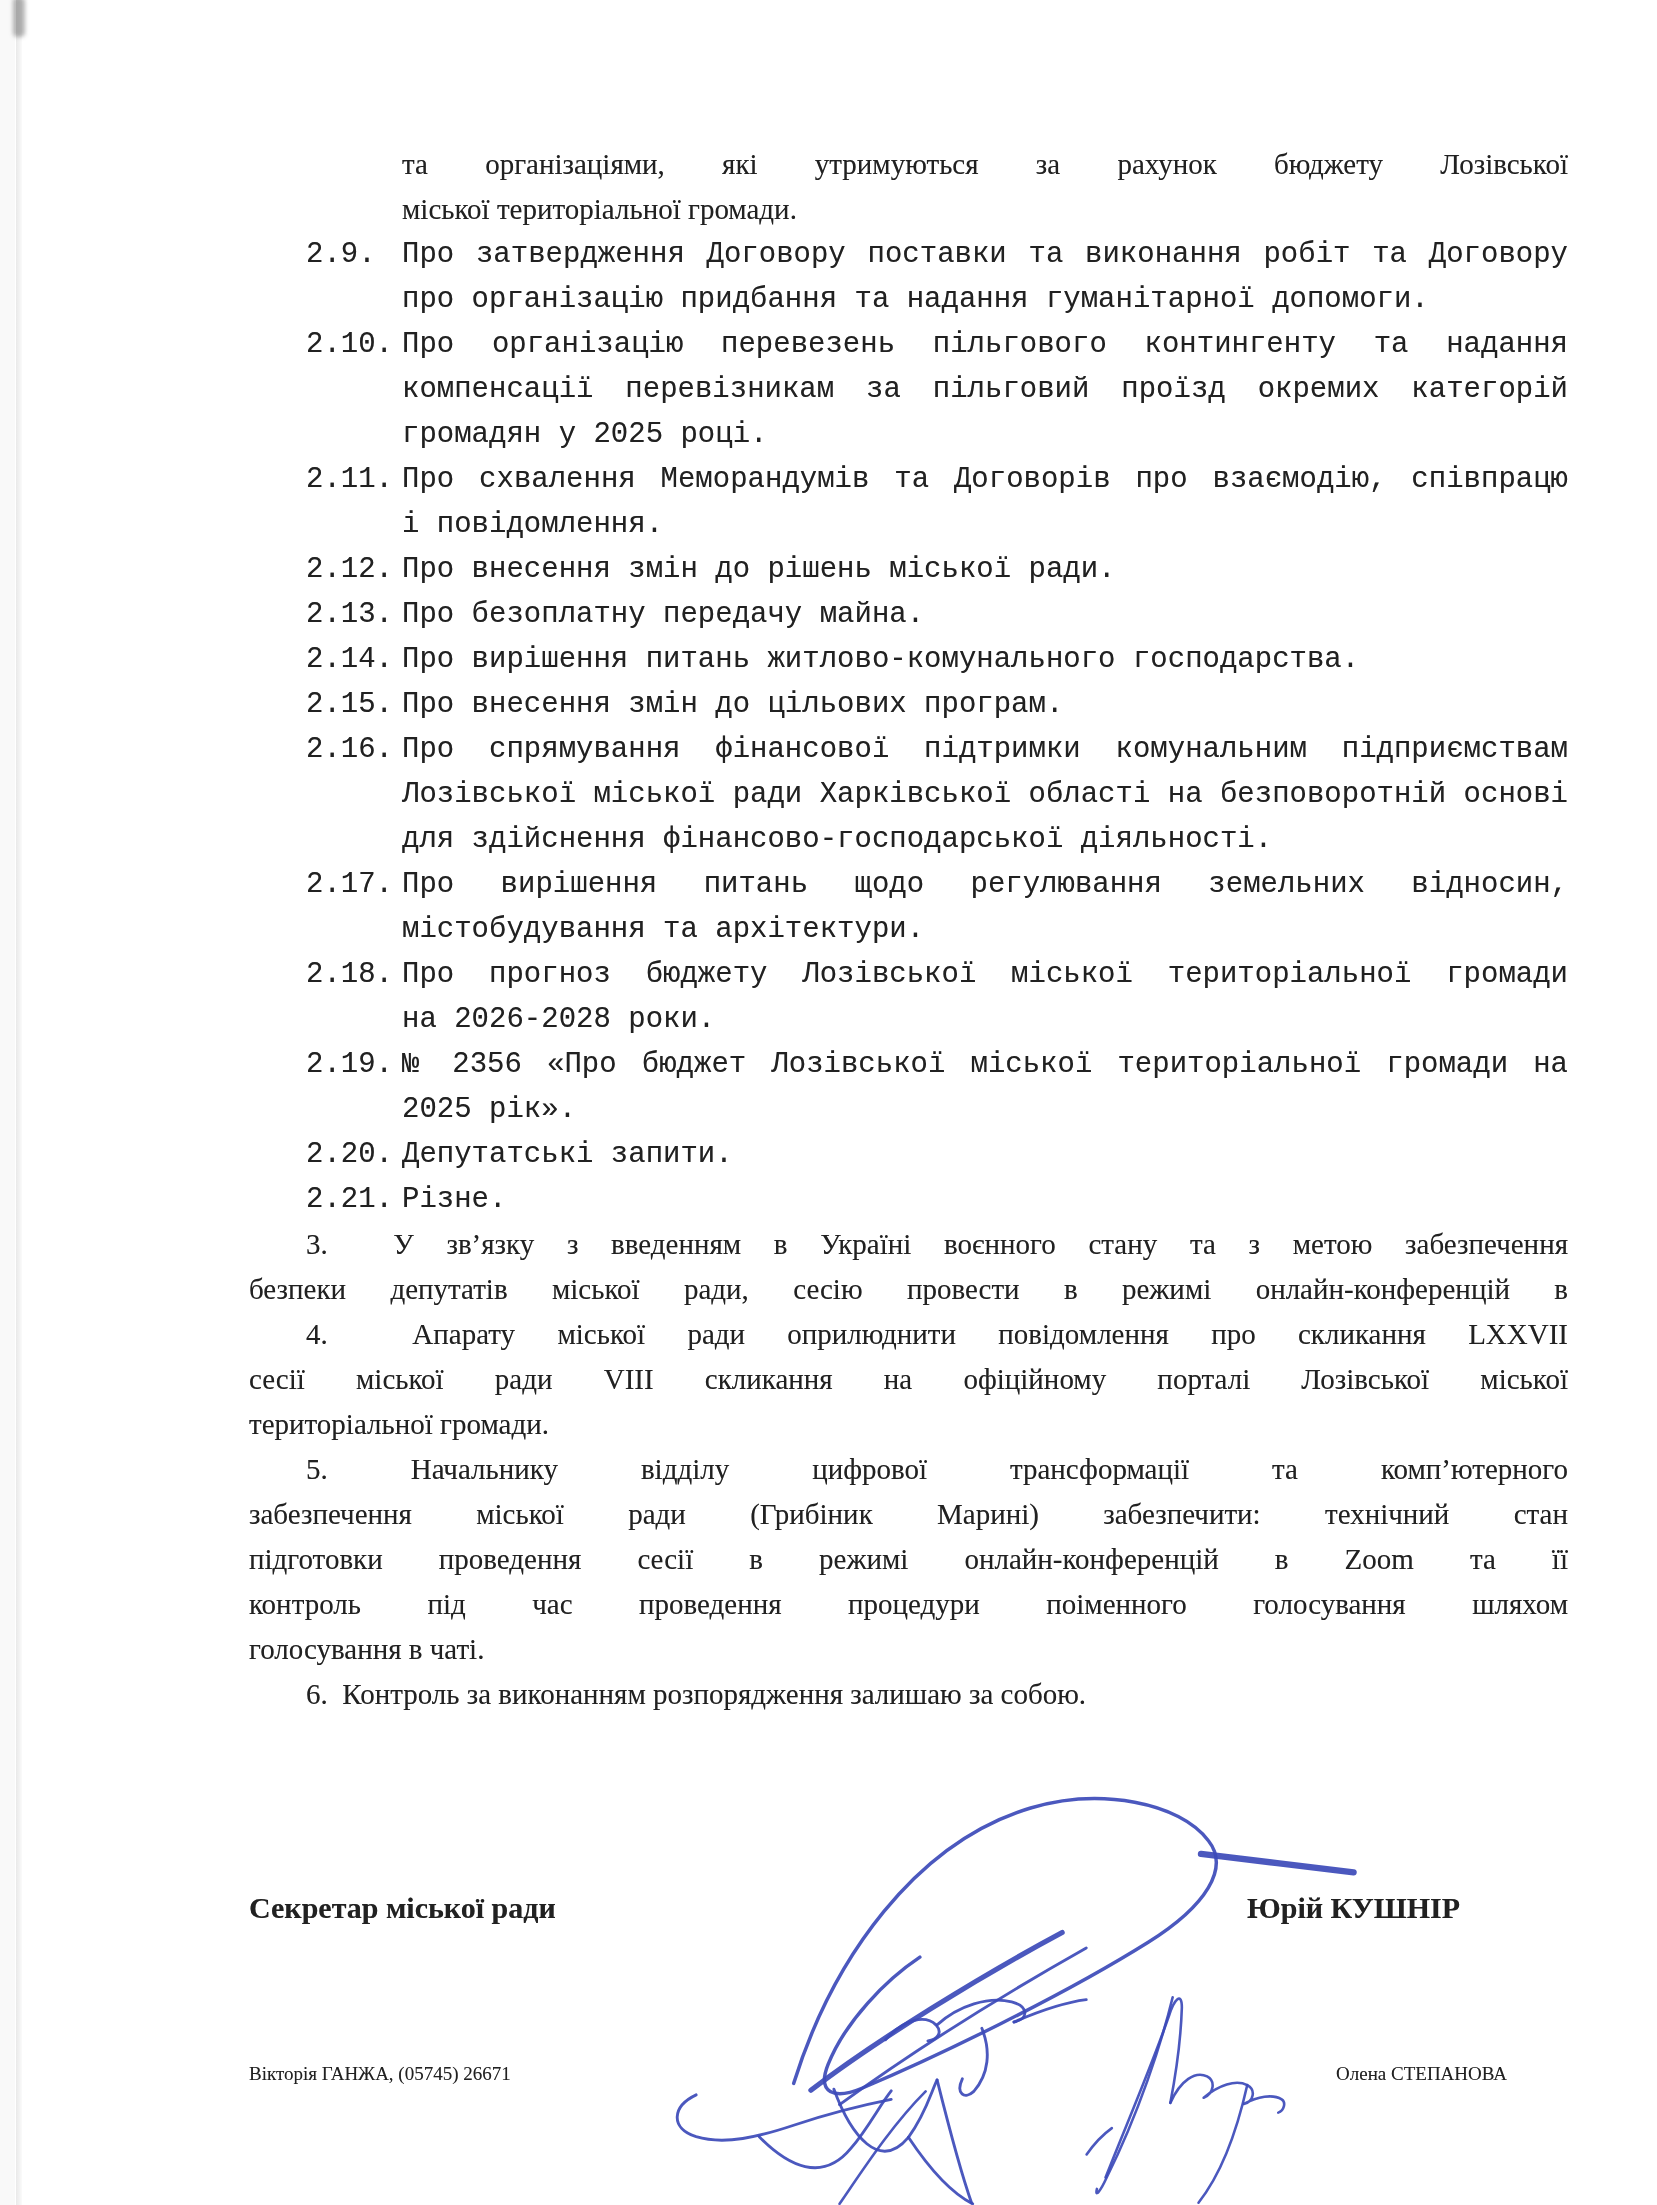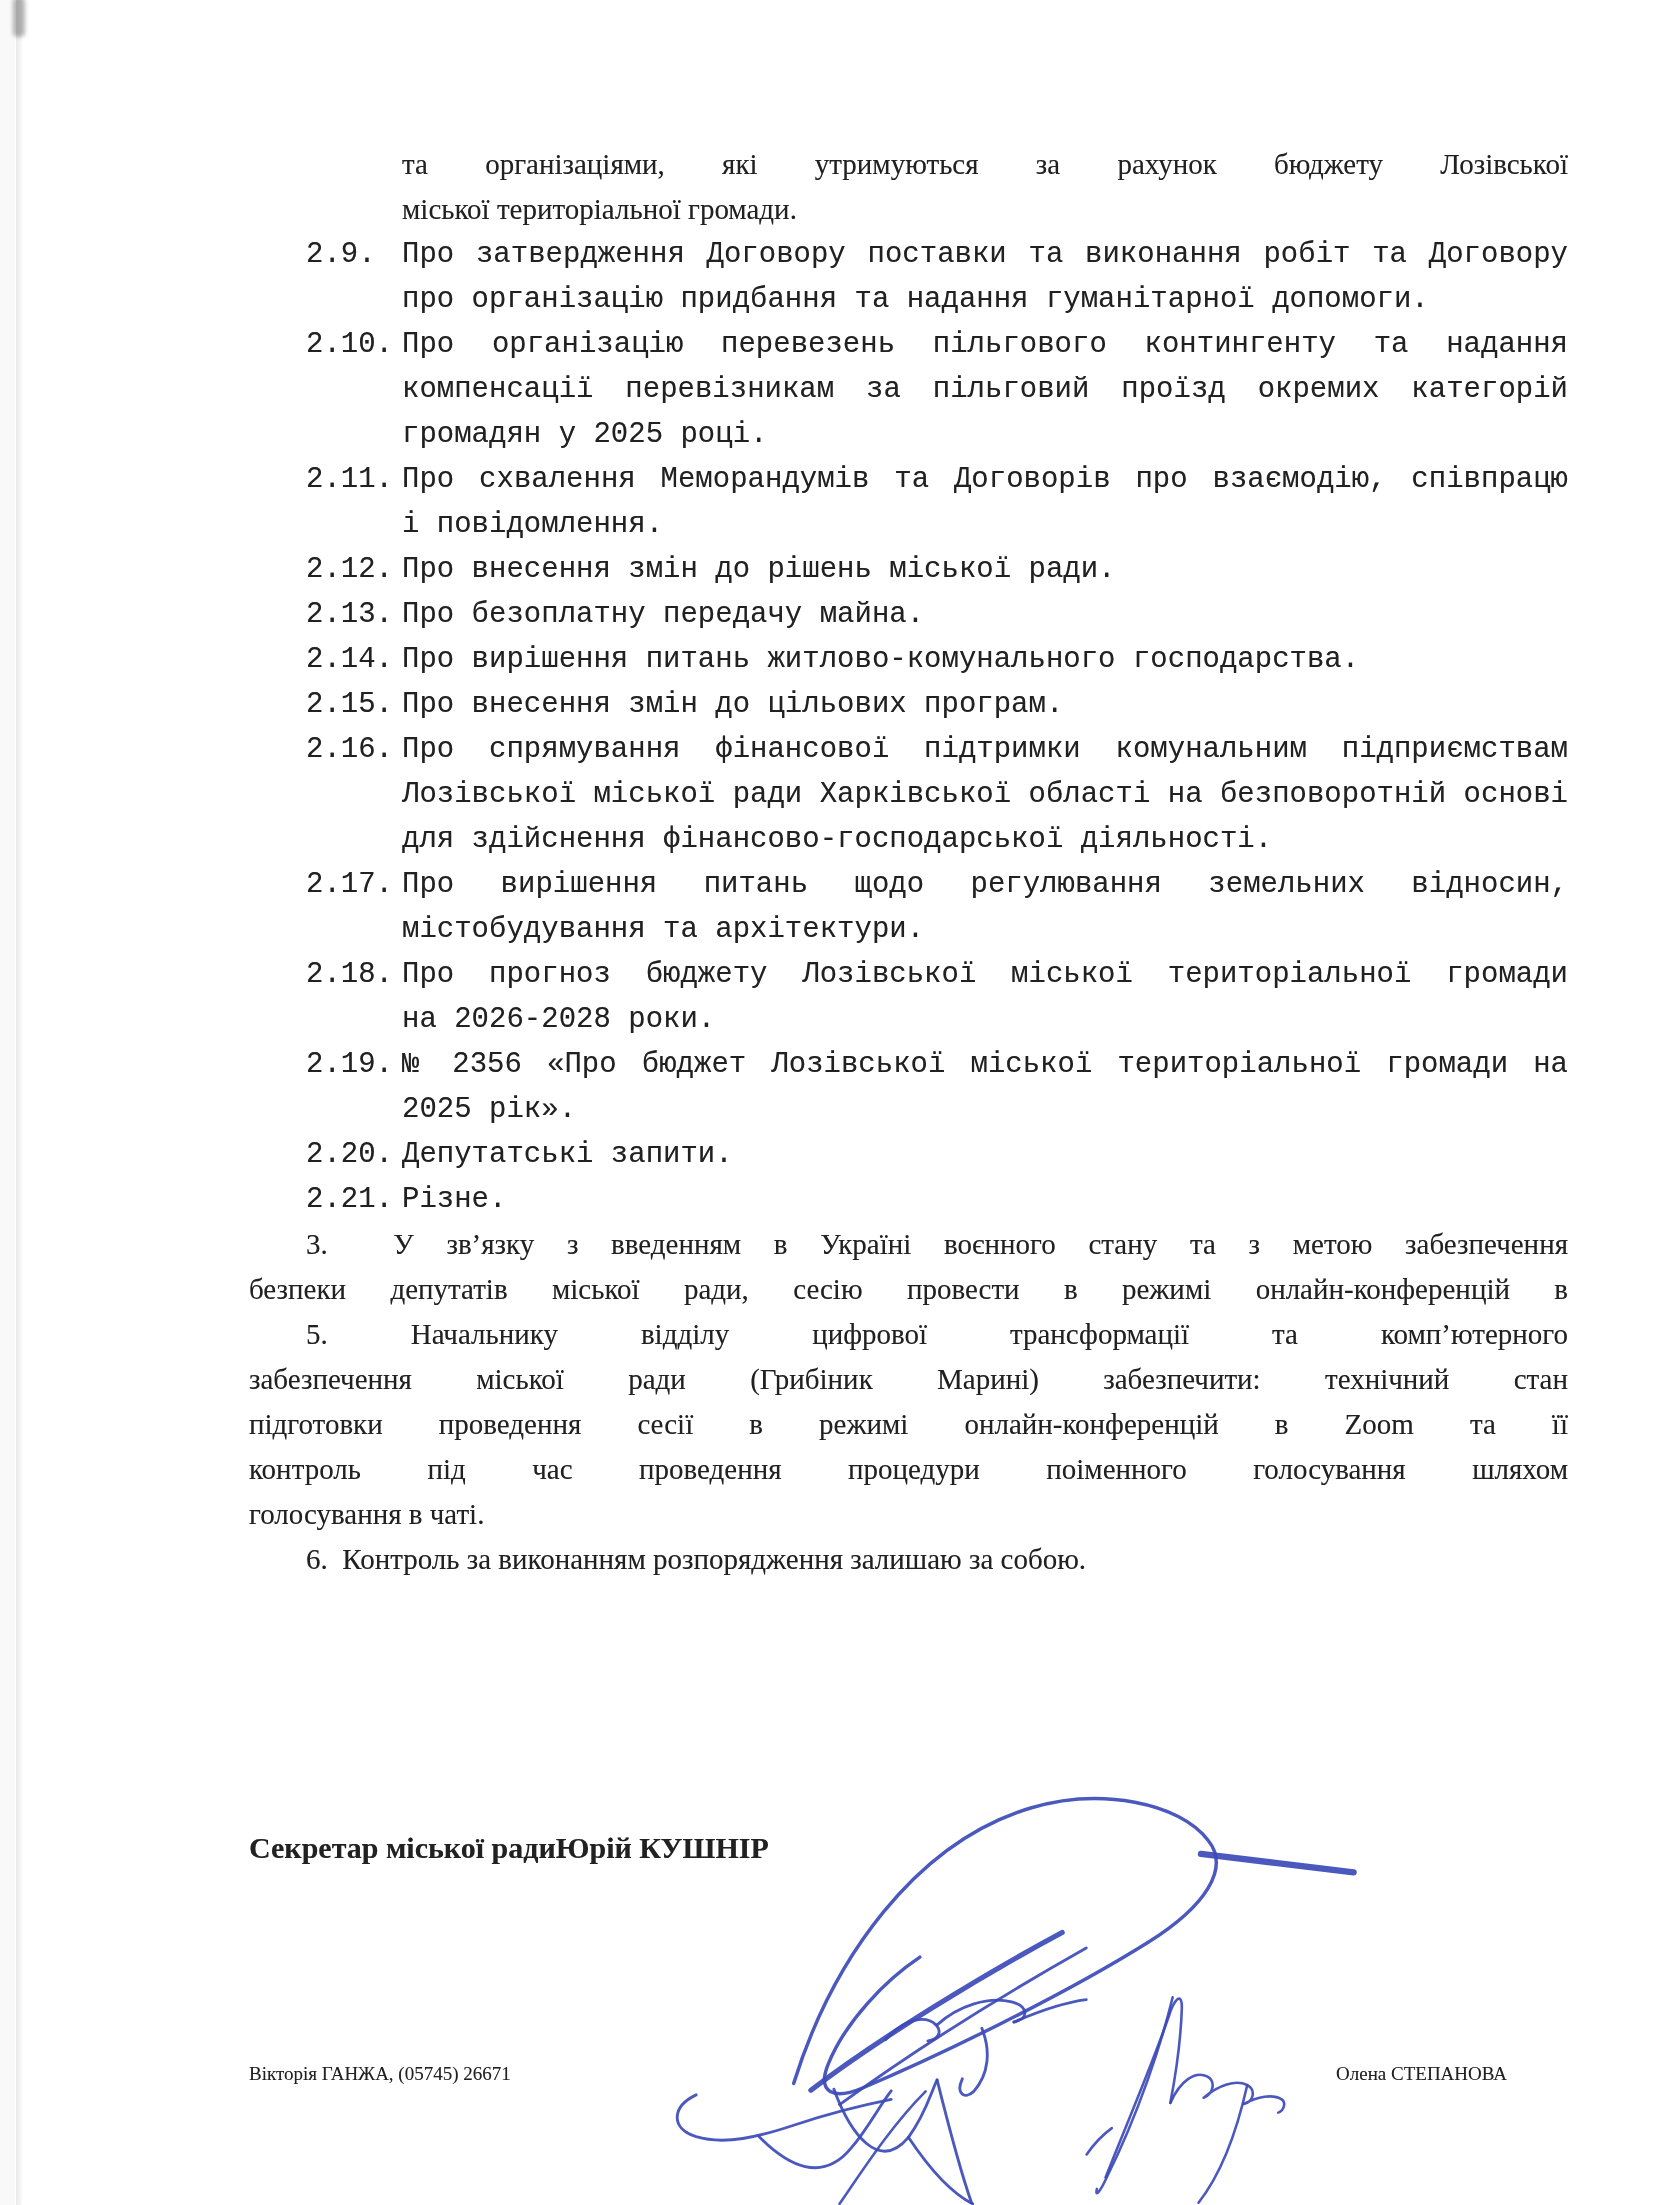--- a/index.html
+++ b/index.html
@@ -34,22 +34,22 @@
   .ln{display:block;height:45px;line-height:45px;white-space:normal;text-align:justify;text-align-last:left;}
   .ln.j{text-align-last:justify;}
   .intro{margin-left:153px;width:1166px;}
   .item{display:flex;font-family:Liberation Mono, monospace;}
   .item .num{flex:none;margin-left:57px;width:96px;height:45px;line-height:45px;}
   .item .txt{flex:none;width:1166px;}
   .para{width:1319px;}
   .para .indent{text-indent:57px;}
   
   .sigrow{
-    position:absolute;left:249px;top:1825px;width:1319px;
-    display:flex;
+    position:absolute;left:249px;top:1885px;width:1319px;
+    display:flex;justify-content:space-between;
     font-size:30px;font-weight:bold;line-height:45px;
     text-shadow:0 0 0.6px rgba(30,30,30,0.35);
   }
   .sigrow .name{padding-right:108px;}
   
   .footrow{
     position:absolute;left:249px;top:2054px;width:1319px;
     display:flex;justify-content:space-between;
     font-size:19px;line-height:39px;
     text-shadow:0 0 0.6px rgba(30,30,30,0.3);
@@ -174,20 +174,25 @@
       </div>
     </div>
 
   </div>
 
   <div class="para">
     <span class="ln j indent">3.&nbsp;&nbsp;У зв’язку з введенням в Україні воєнного стану та з метою забезпечення</span>
     <span class="ln j">безпеки депутатів міської ради, сесію провести в режимі онлайн-конференцій в</span>
   </div>
 
+  <div class="para">
+    <span class="ln j indent">4.&nbsp;&nbsp;Апарату міської ради оприлюднити повідомлення про скликання LXXVII</span>
+    <span class="ln j">сесії міської ради VIII скликання на офіційному порталі Лозівської міської</span>
+    <span class="ln">територіальної громади.</span>
+  </div>
 
   <div class="para">
     <span class="ln j indent">5.&nbsp;Начальнику відділу цифрової трансформації та комп’ютерного</span>
     <span class="ln j">забезпечення міської ради (Грибіник Марині) забезпечити: технічний стан</span>
     <span class="ln j">підготовки проведення сесії в режимі онлайн-конференцій в Zoom та її</span>
     <span class="ln j">контроль під час проведення процедури поіменного голосування шляхом</span>
     <span class="ln">голосування в чаті.</span>
   </div>
 
   <div class="para">

